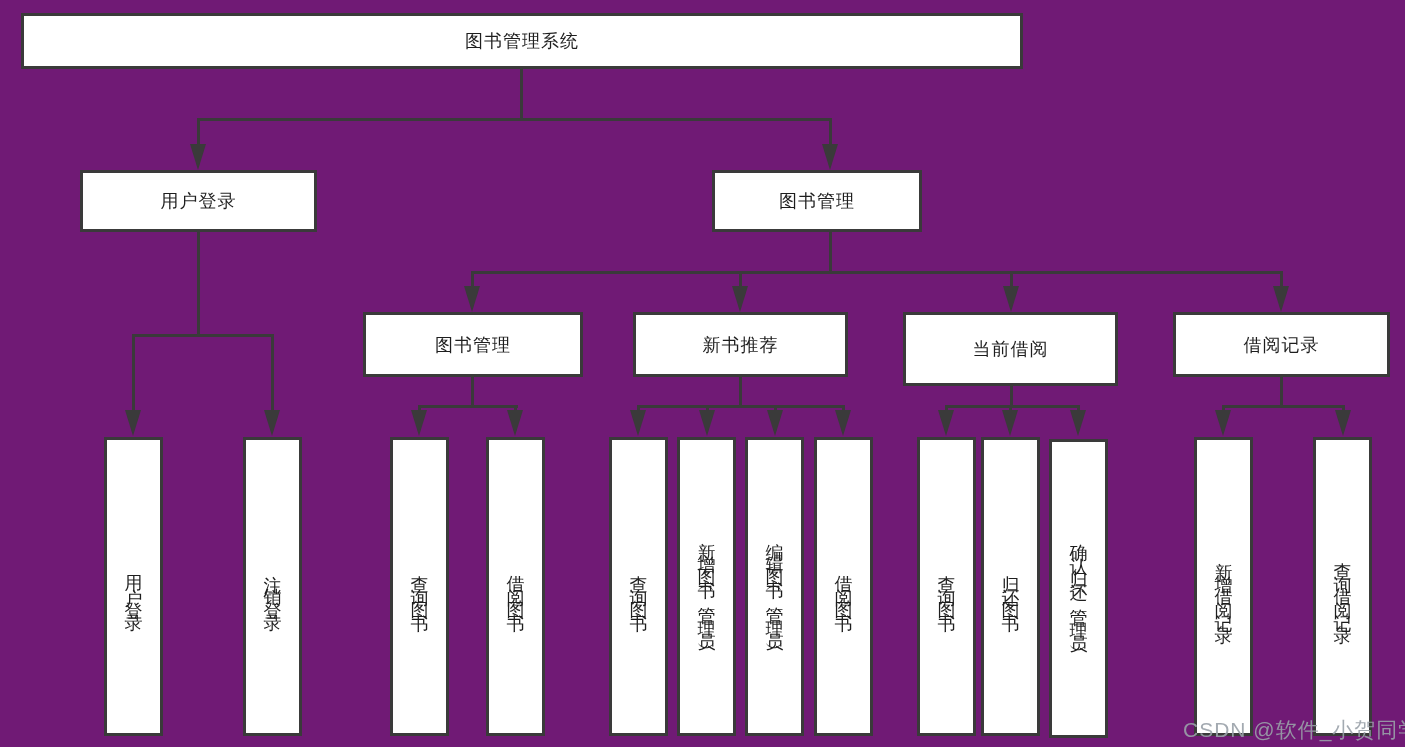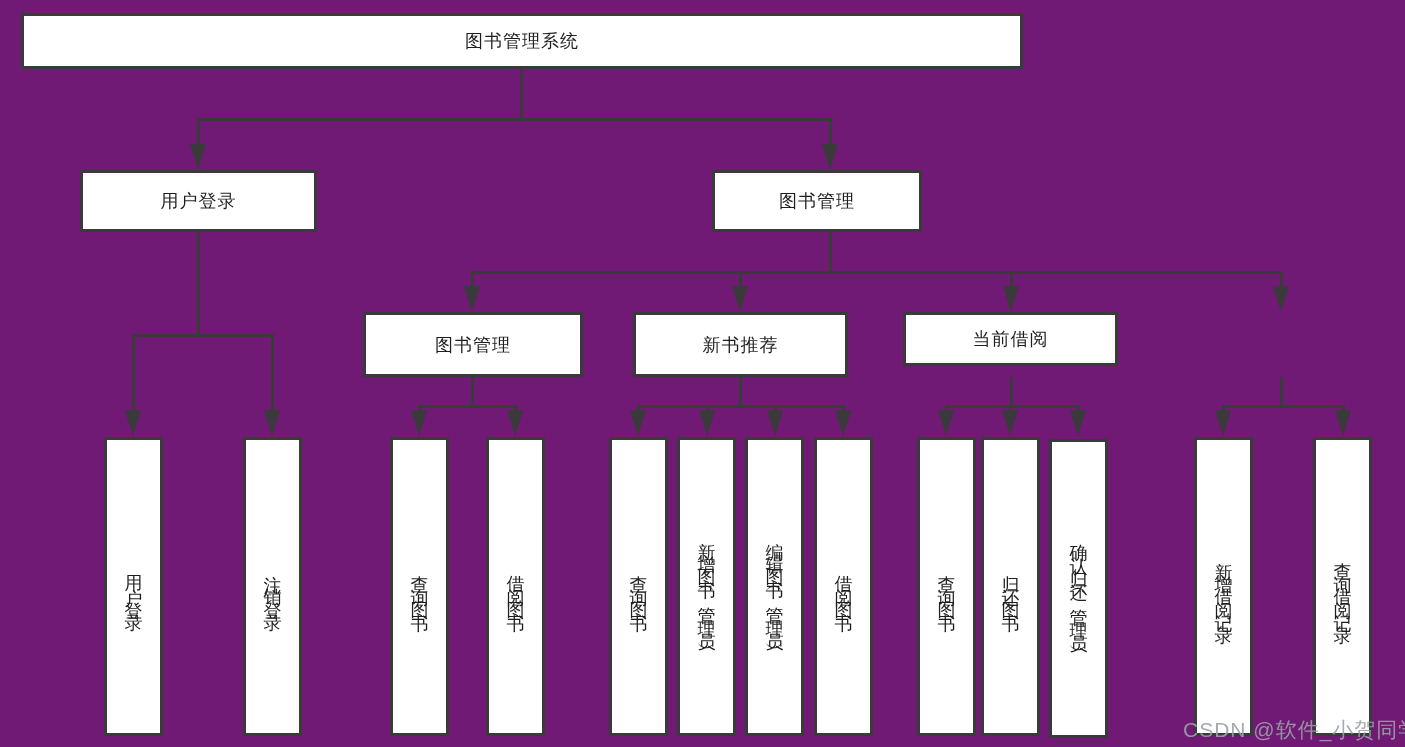--- a/index.html
+++ b/index.html
@@ -129,22 +129,25 @@
   <div class="box h" style="left:712px;top:170px;width:210px;height:62px">
     <span>图书管理</span>
   </div>
 
   <div class="box h" style="left:363px;top:312px;width:220px;height:65px">
     <span>图书管理</span>
   </div>
   <div class="box h" style="left:633px;top:312px;width:215px;height:65px">
     <span>新书推荐</span>
   </div>
-  <div class="box h" style="left:903px;top:312px;width:215px;height:54px">
+  <div class="box h" style="left:903px;top:312px;width:215px;height:74px">
     <span>当前借阅</span>
+  </div>
+  <div class="box h" style="left:1173px;top:312px;width:217px;height:65px">
+    <span>借阅记录</span>
   </div>
 
   <div class="box v" style="left:104px;top:437px;width:59px;height:299px">
     <span>用户登录</span>
   </div>
   <div class="box v" style="left:243px;top:437px;width:59px;height:299px">
     <span>注销登录</span>
   </div>
 
   <div class="box v" style="left:390px;top:437px;width:59px;height:299px">

